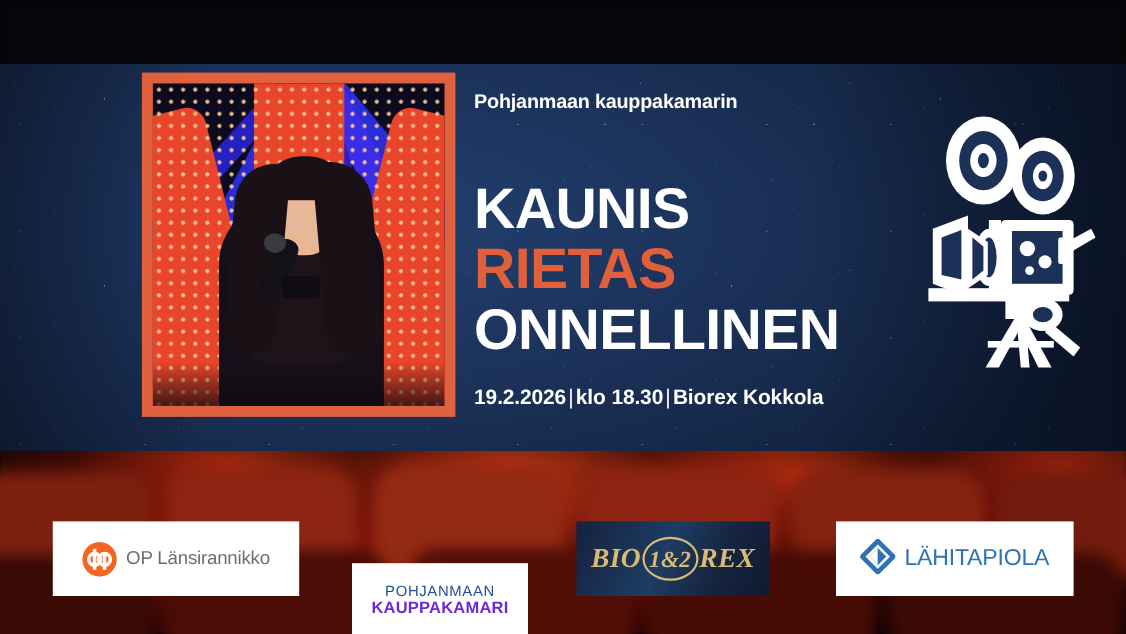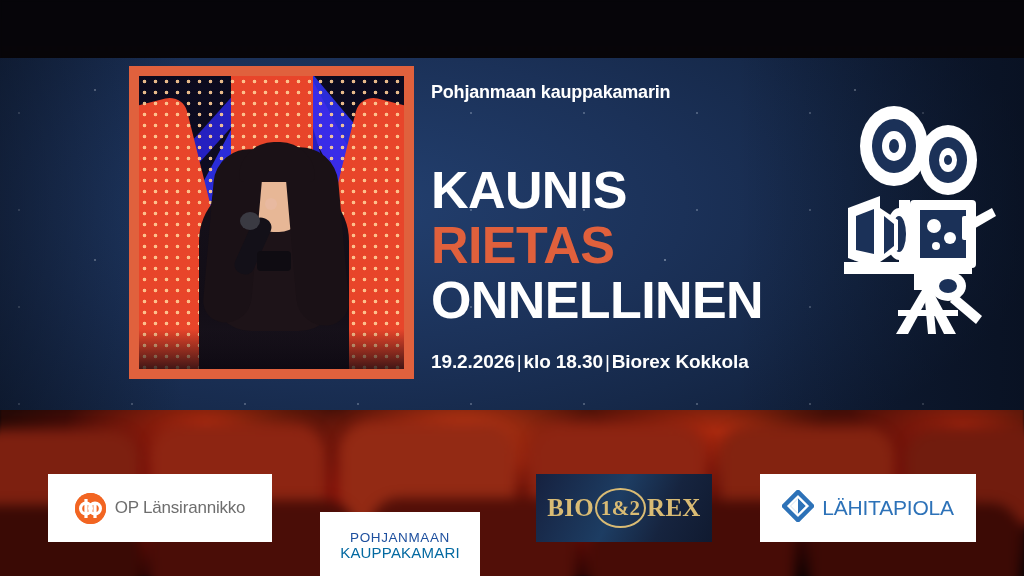--- a/index.html
+++ b/index.html
@@ -74,30 +74,30 @@
 
   
   .camera{position:absolute;left:836px;top:104px;width:160px;height:232px;}
 
   
   .logos{position:absolute;left:0;top:474px;width:1024px;height:60px;}
   .logo-box{position:absolute;top:0;height:68px;background:#fff;
     display:flex;align-items:center;justify-content:center;overflow:hidden;}
   #logo-op{left:48px;width:224px;}
   #logo-kauppakamari{left:320px;width:160px;margin-top:38px;}
-  #logo-biorex{left:536px;width:176px;background:linear-gradient(115deg,#16213f 0%,#1d3d63 45%,#16243f 72%,#101a30 100%);}
+  #logo-biorex{left:524px;width:176px;background:linear-gradient(115deg,#16213f 0%,#1d3d63 45%,#16243f 72%,#101a30 100%);font-style:italic;}
   #logo-lahitapiola{left:760px;width:216px;}
 
   .op-wrap{display:flex;align-items:center;gap:9px;}
   .op-mark{width:31px;height:31px;border-radius:50%;background:#f26522;position:relative;flex:0 0 auto;}
   .op-text{color:#6e6e6e;font-size:17px;font-weight:400;letter-spacing:-.2px;}
 
   .kk-wrap{text-align:center;line-height:1.12;}
   .kk-top{color:#1d4f9e;font-size:13.5px;font-weight:400;letter-spacing:.6px;}
-  .kk-bot{color:#0369a1;font-size:15px;font-weight:400;letter-spacing:.2px;}
+  .kk-bot{color:#6d28d9;font-size:15px;font-weight:700;letter-spacing:.2px;}
 
   .brx{display:flex;align-items:center;justify-content:center;color:#d9bb74;
     font-family:"Liberation Serif",serif;font-weight:700;font-size:25px;letter-spacing:.3px;}
   .brx .ring{display:inline-flex;align-items:center;justify-content:center;
     width:47px;height:36px;border:2px solid #d9bb74;border-radius:50%;font-size:21px;margin:12px 1px;}
 
   .lt-wrap{display:flex;align-items:center;gap:8px;}
   .lt-text{color:#2d72b8;font-size:21px;font-weight:400;letter-spacing:-.2px;}
 </style>
 </head>

